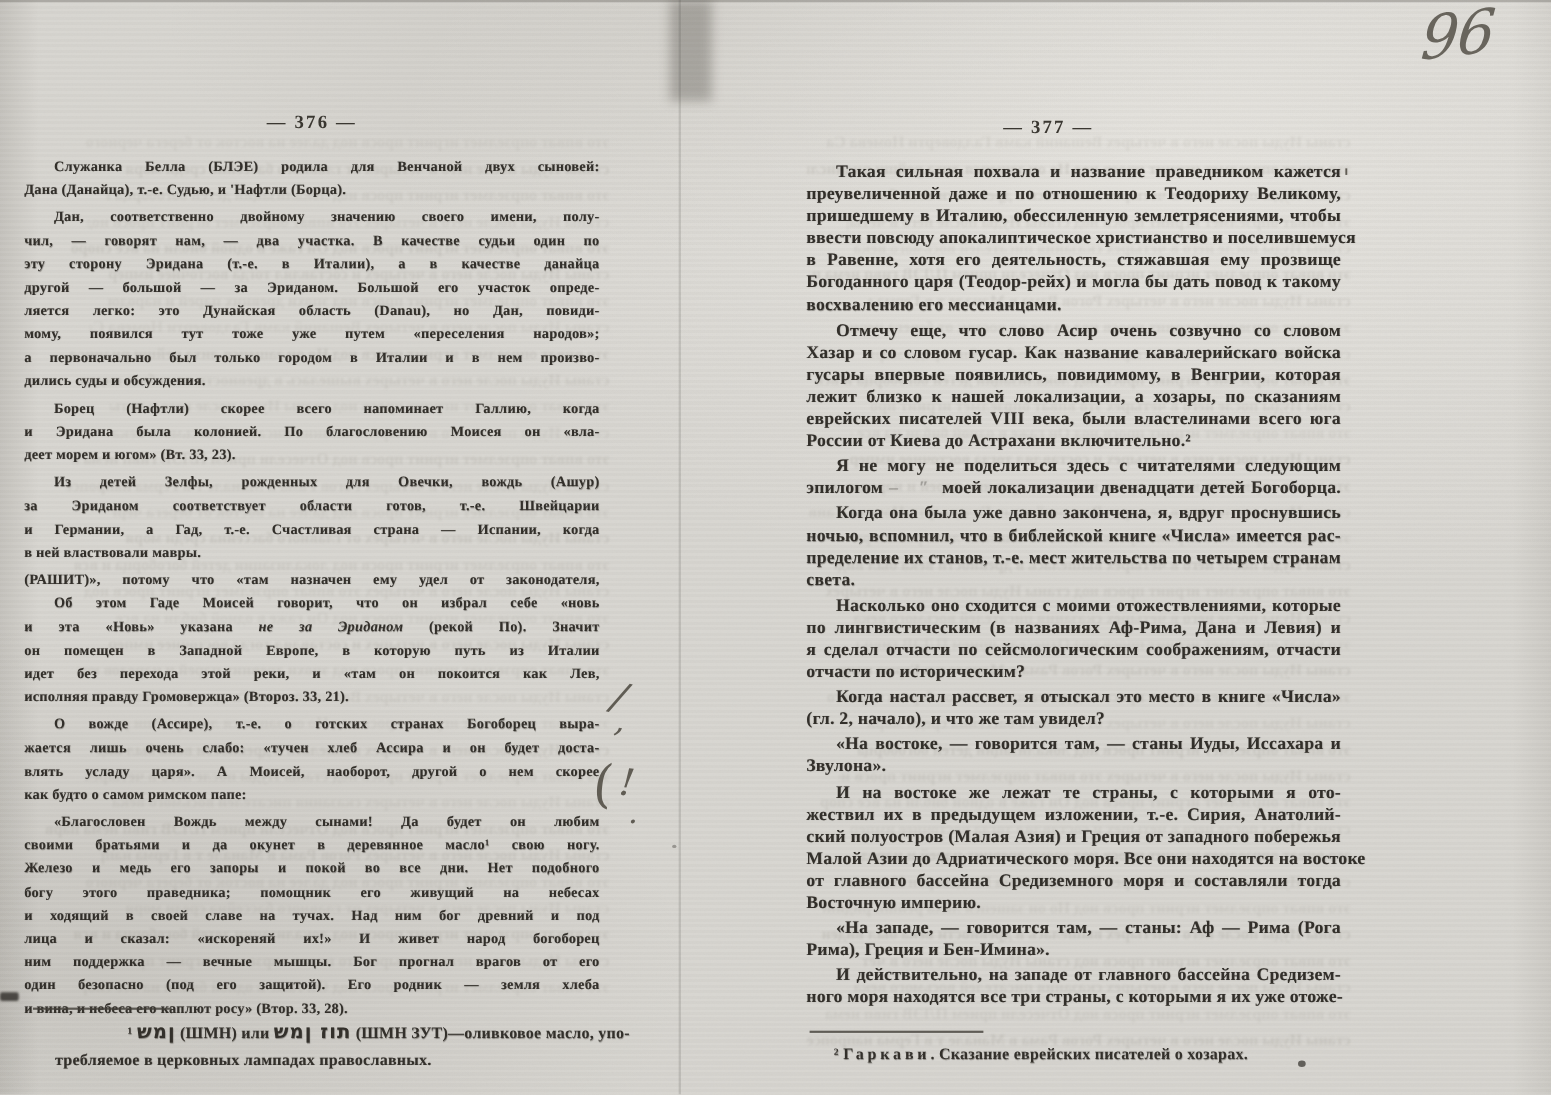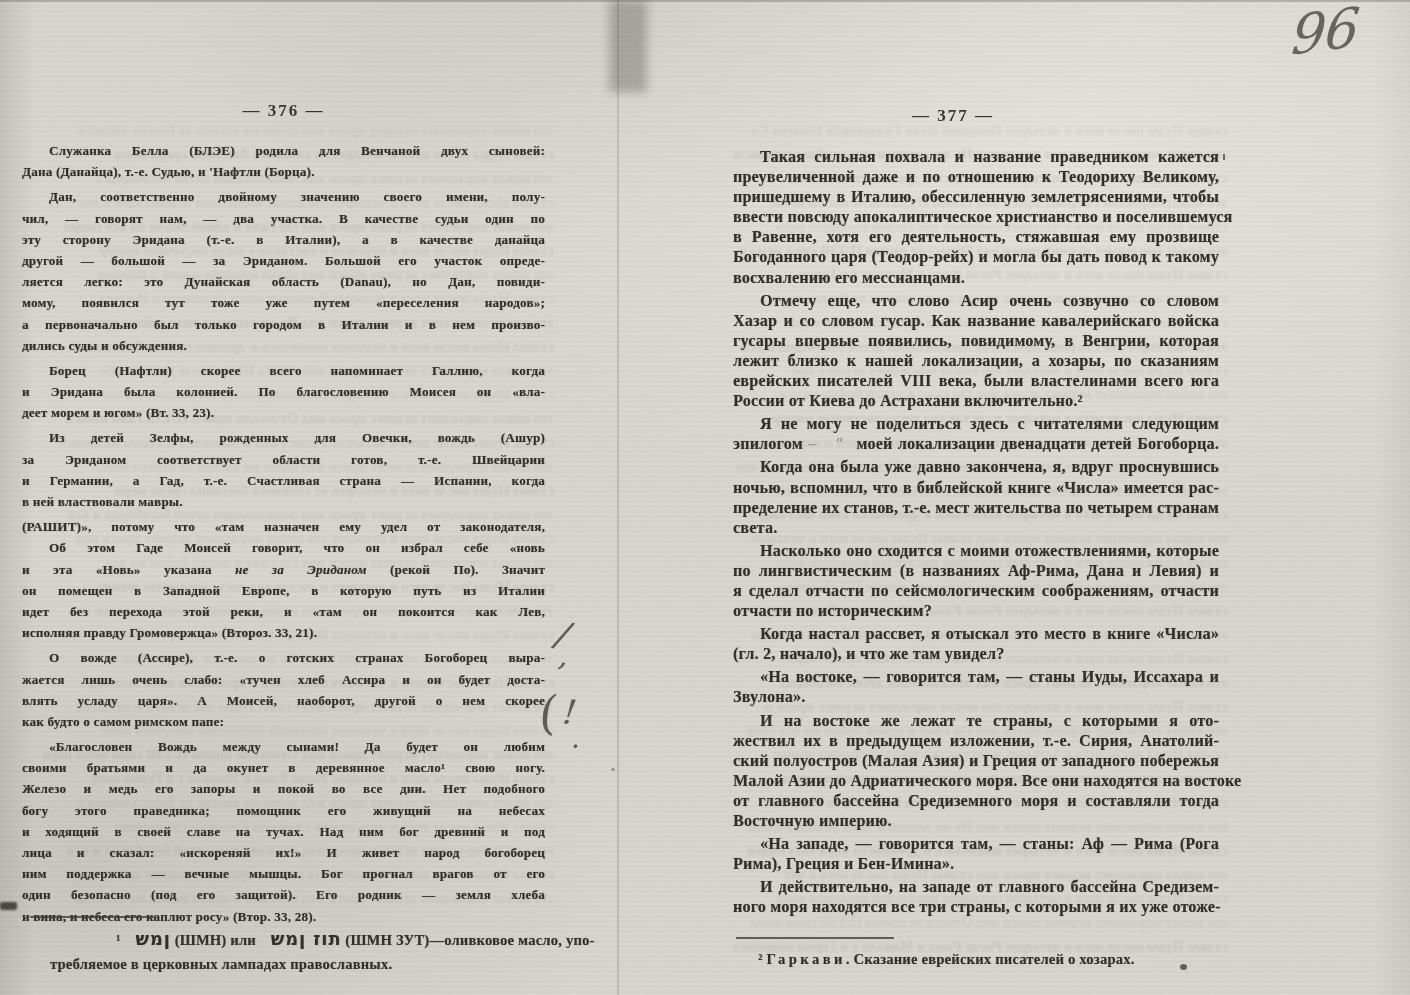--- a/index.html
+++ b/index.html
@@ -29,21 +29,21 @@
   .line{
     text-align:justify;text-align-last:justify;
     height:var(--lh);line-height:var(--lh);
     font-weight:bold;letter-spacing:.25px;
     text-shadow:.4px .3px .7px rgba(50,47,42,.45);
     white-space:nowrap;overflow:visible;
   }
   .line.last{text-align-last:left;}
   .line.ind{text-indent:27px;}
   .it{font-style:italic;margin-top:11px;}
-  .heb{font-family:"DejaVu Sans",sans-serif;font-size:1.22em;unicode-bidi:bidi-override;direction:ltr;letter-spacing:1px;margin-left:11px;}
+  .heb{font-family:"DejaVu Sans",sans-serif;font-size:1.22em;unicode-bidi:bidi-override;direction:ltr;letter-spacing:1px;}
   .sm{opacity:.32;filter:blur(.7px);letter-spacing:7px;}
   .sp{letter-spacing:3.5px;}
 
   #left-body{left:22px;top:140px;width:523px;font-size:13px;--lh:21.2px;--pgap:4px;}
   #right-body{left:733px;top:147px;width:486px;font-size:16px;--lh:20.1px;--pgap:3px;}
   #left-header{left:22px;top:101px;width:523px;}
   #right-header{left:733px;top:106px;width:440px;}
 
   .fn-rule{position:absolute;height:2px;background:rgba(66,63,56,.8);filter:blur(.3px);}
   #left-fn-rule{left:30px;top:916px;width:126px;}

